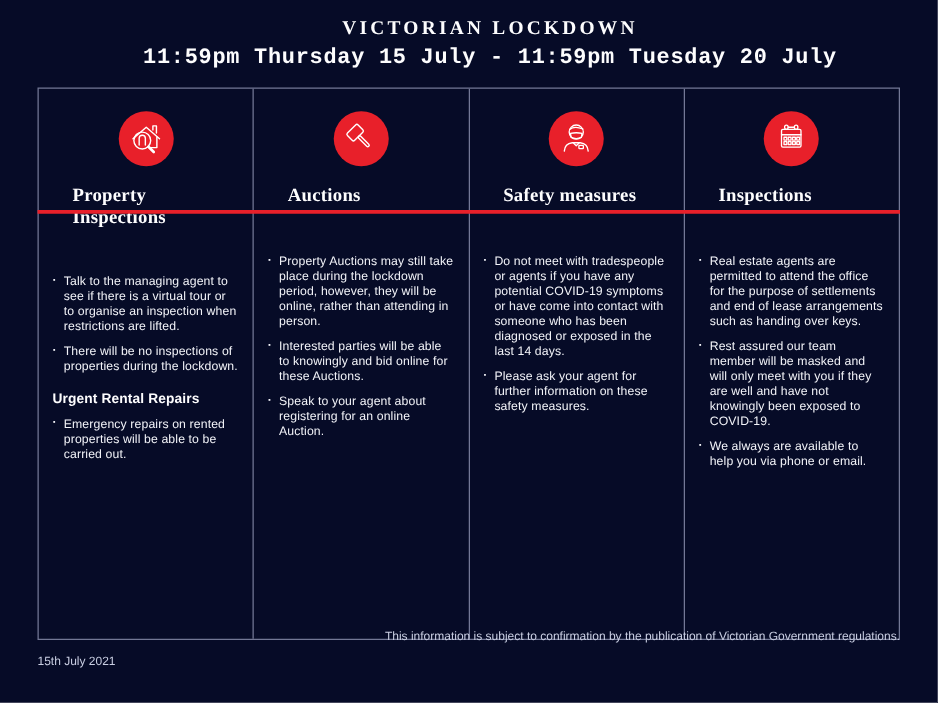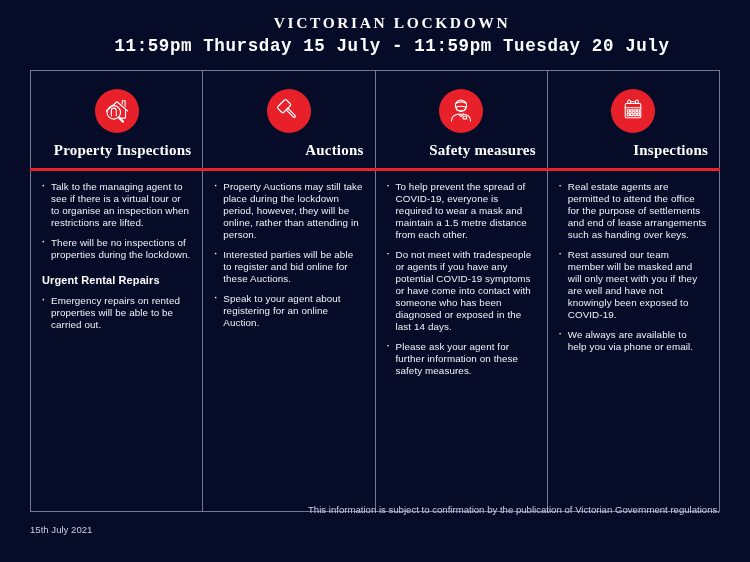--- a/index.html
+++ b/index.html
@@ -44,21 +44,21 @@
   }
   .col:last-child{border-right:none;}
   .icon-circle{
     width:44px;height:44px;border-radius:50%;
     background:#E8202A;
     margin:18px auto 9px auto;
     display:flex;align-items:center;justify-content:center;
   }
   .icon-circle svg{display:block;}
   .col h3{
-    margin:0;text-align:right;
+    margin:16px;text-align:left;
     font-family:"Liberation Serif", serif;
     font-size:15px;font-weight:600;letter-spacing:0.2px;
     color:#FDFDFE;
     line-height:1.1;
   }
   .col-body{padding-top:22px;}
   ul.bullets{
     list-style:none;margin:0;padding:0;
   }
   ul.bullets li{
@@ -132,41 +132,40 @@
           <g transform="rotate(-45 24 24)">
             <rect x="15.5" y="8.5" width="17" height="11.5" rx="2"></rect>
             <rect x="22.4" y="20" width="3.2" height="16" rx="1.6"></rect>
           </g>
         </svg>
       </div>
       <h3>Auctions</h3>
       <div class="col-body">
         <ul class="bullets">
             <li>Property Auctions may still take place during the lockdown period, however, they will be online, rather than attending in person.</li>
-            <li>Interested parties will be able to register and bid online for these Auctions.</li>
+            <li>Interested parties will be able to knowingly and bid online for these Auctions.</li>
             <li>Speak to your agent about registering for an online Auction.</li>
           </ul>
       </div>
     </section>
 
     <section class="col">
       <div class="icon-circle">
         <svg width="34" height="34" viewBox="0 0 48 48" fill="none" stroke="#FFFFFF" stroke-width="1.5" stroke-linecap="round" stroke-linejoin="round">
           <circle cx="24" cy="16.5" r="8"></circle>
           <path d="M16.5 13.5 Q22 9 31.5 13"></path>
           <path d="M17.5 18 Q24 16.5 30.5 18 L29.8 22.5 Q24 25.2 18.2 22.5 Z"></path>
           <path d="M10.5 38 Q11 29.5 19.5 28.5 L28.5 28.5 Q37 29.5 37.5 38"></path>
           <path d="M20.5 28.5 L24 32 L27.5 28.5"></path>
           <rect x="27" y="31.5" width="5" height="3.6" rx="0.6"></rect>
         </svg>
       </div>
       <h3>Safety measures</h3>
       <div class="col-body">
         <ul class="bullets">
-            <li>To help prevent the spread of COVID-19, everyone is required to wear a mask and maintain a 1.5 metre distance from each other.</li>
             <li>Do not meet with tradespeople or agents if you have any potential COVID-19 symptoms or have come into contact with someone who has been diagnosed or exposed in the last 14 days.</li>
             <li>Please ask your agent for further information on these safety measures.</li>
           </ul>
       </div>
     </section>
 
     <section class="col">
       <div class="icon-circle">
         <svg width="34" height="34" viewBox="0 0 48 48" fill="none" stroke="#FFFFFF" stroke-width="1.5" stroke-linecap="round" stroke-linejoin="round">
           <rect x="13" y="13.5" width="22" height="20" rx="1.5"></rect>

